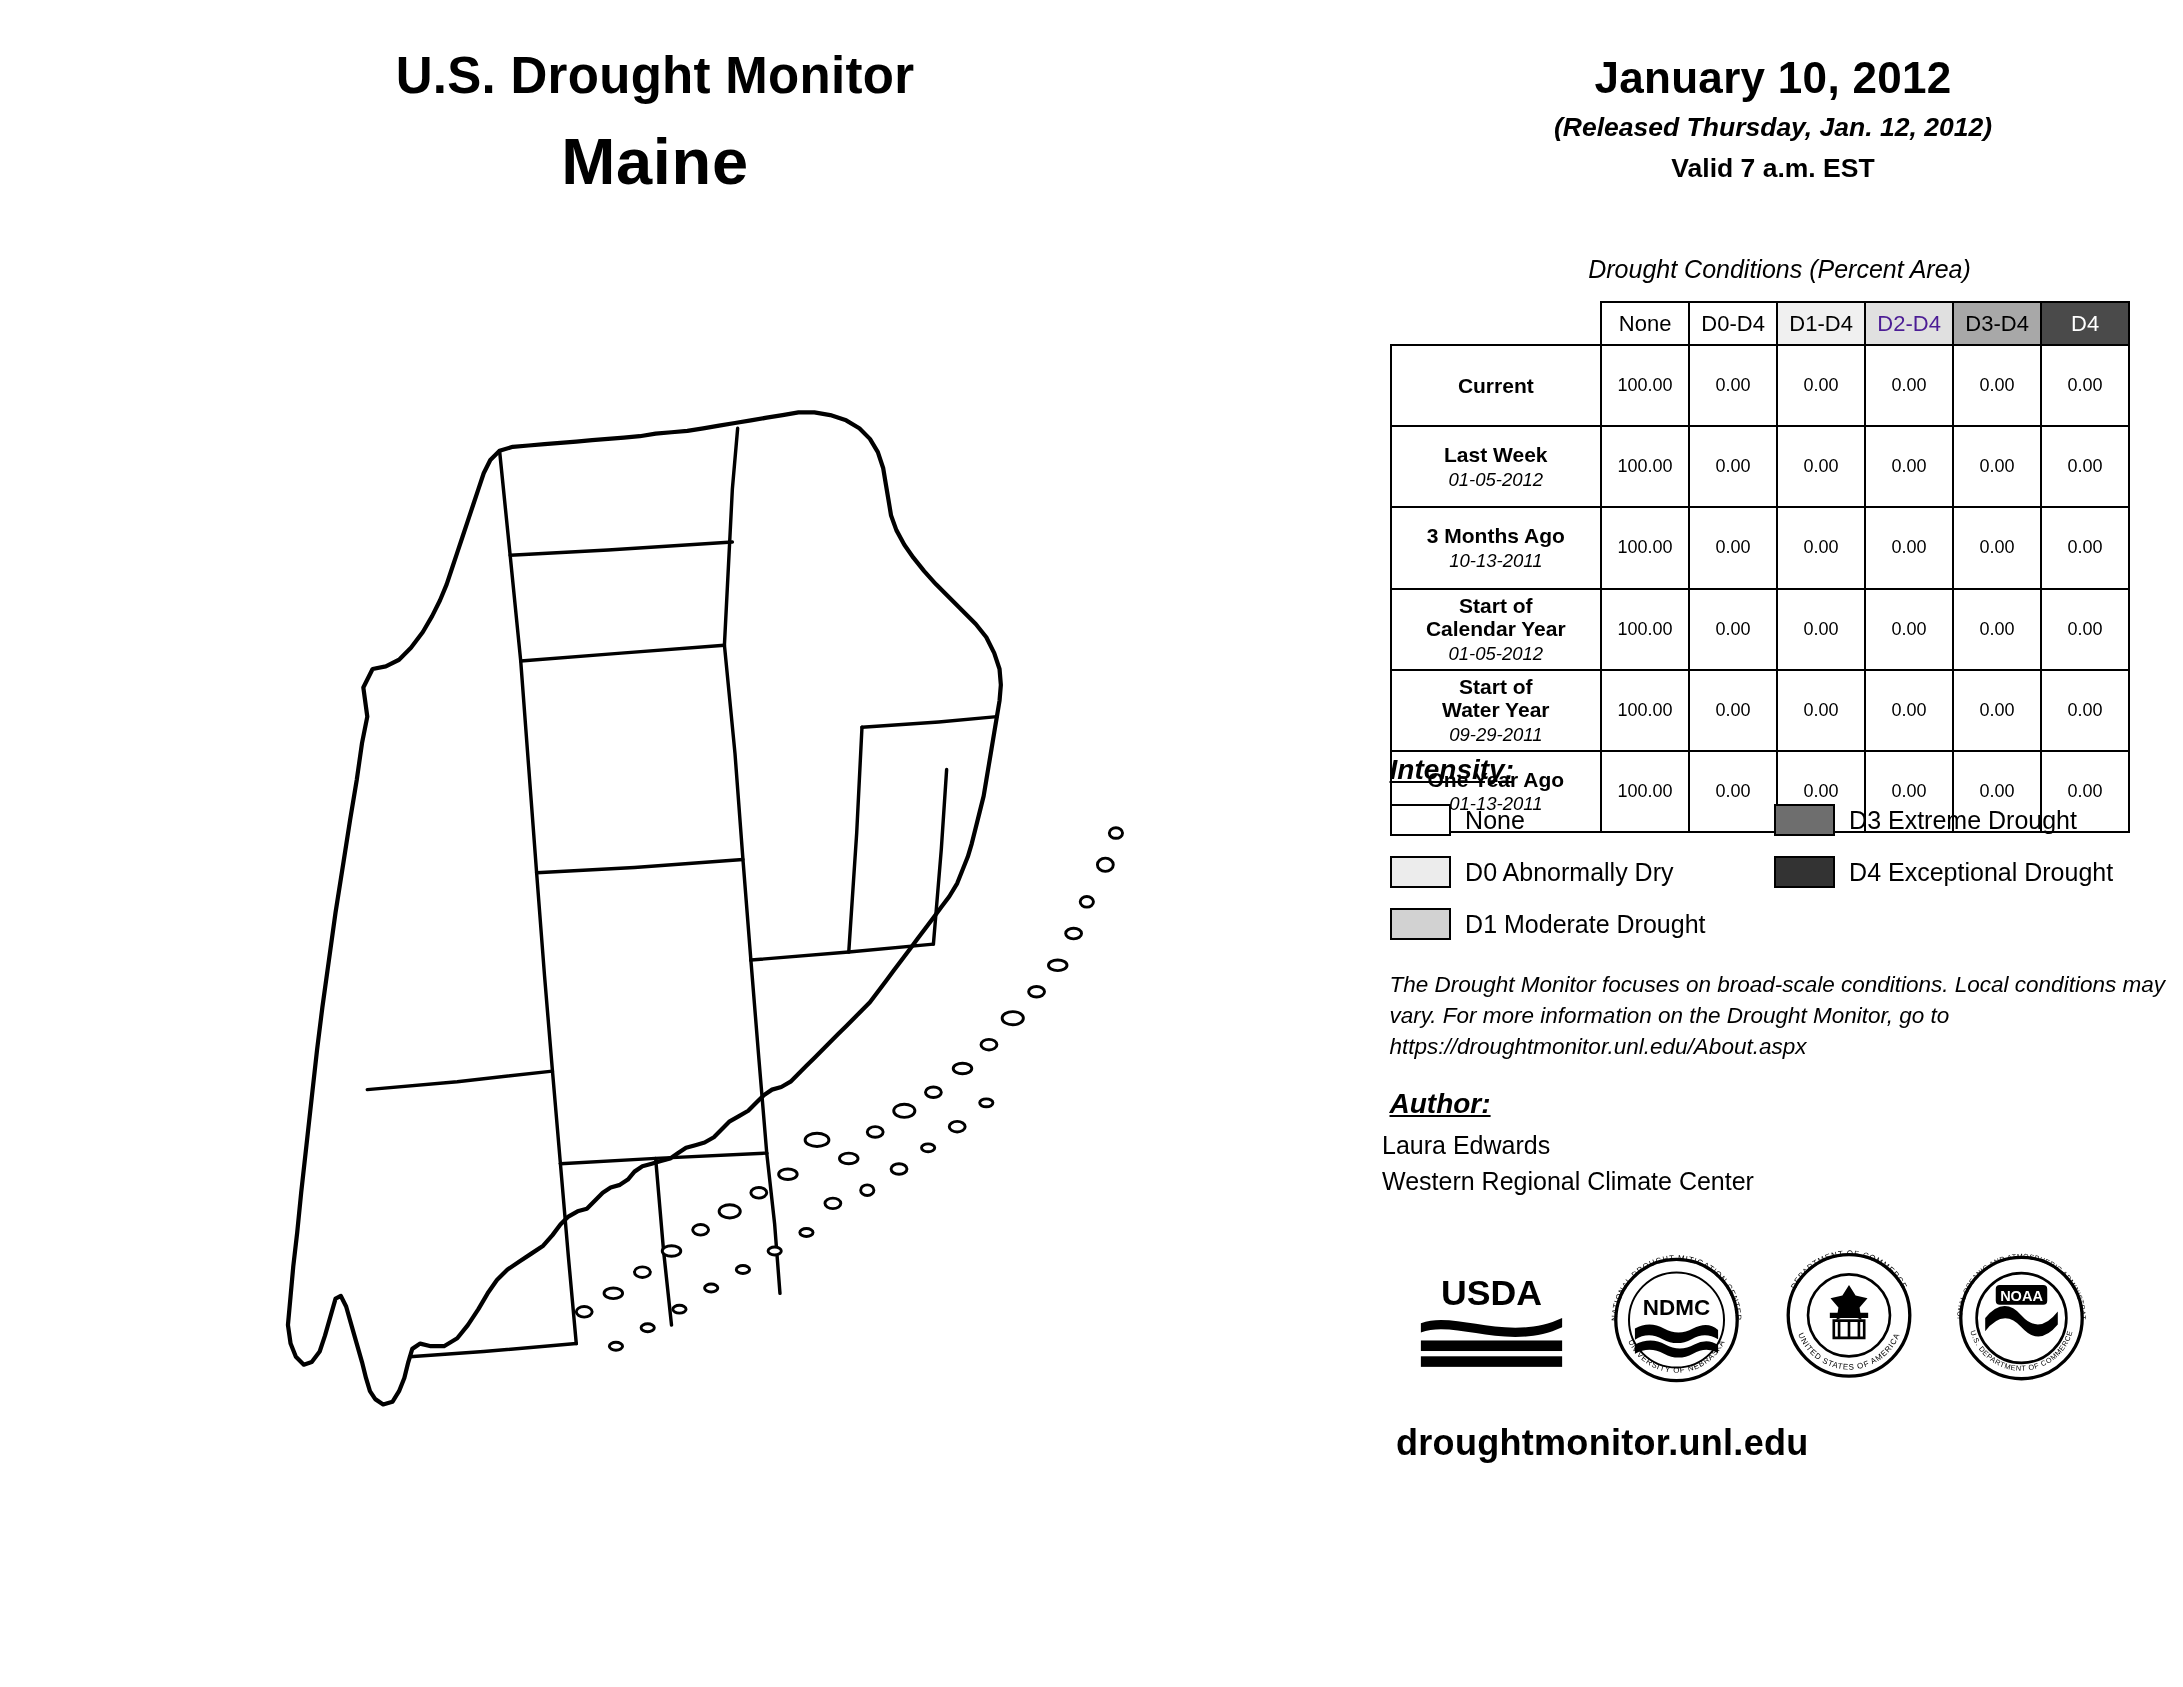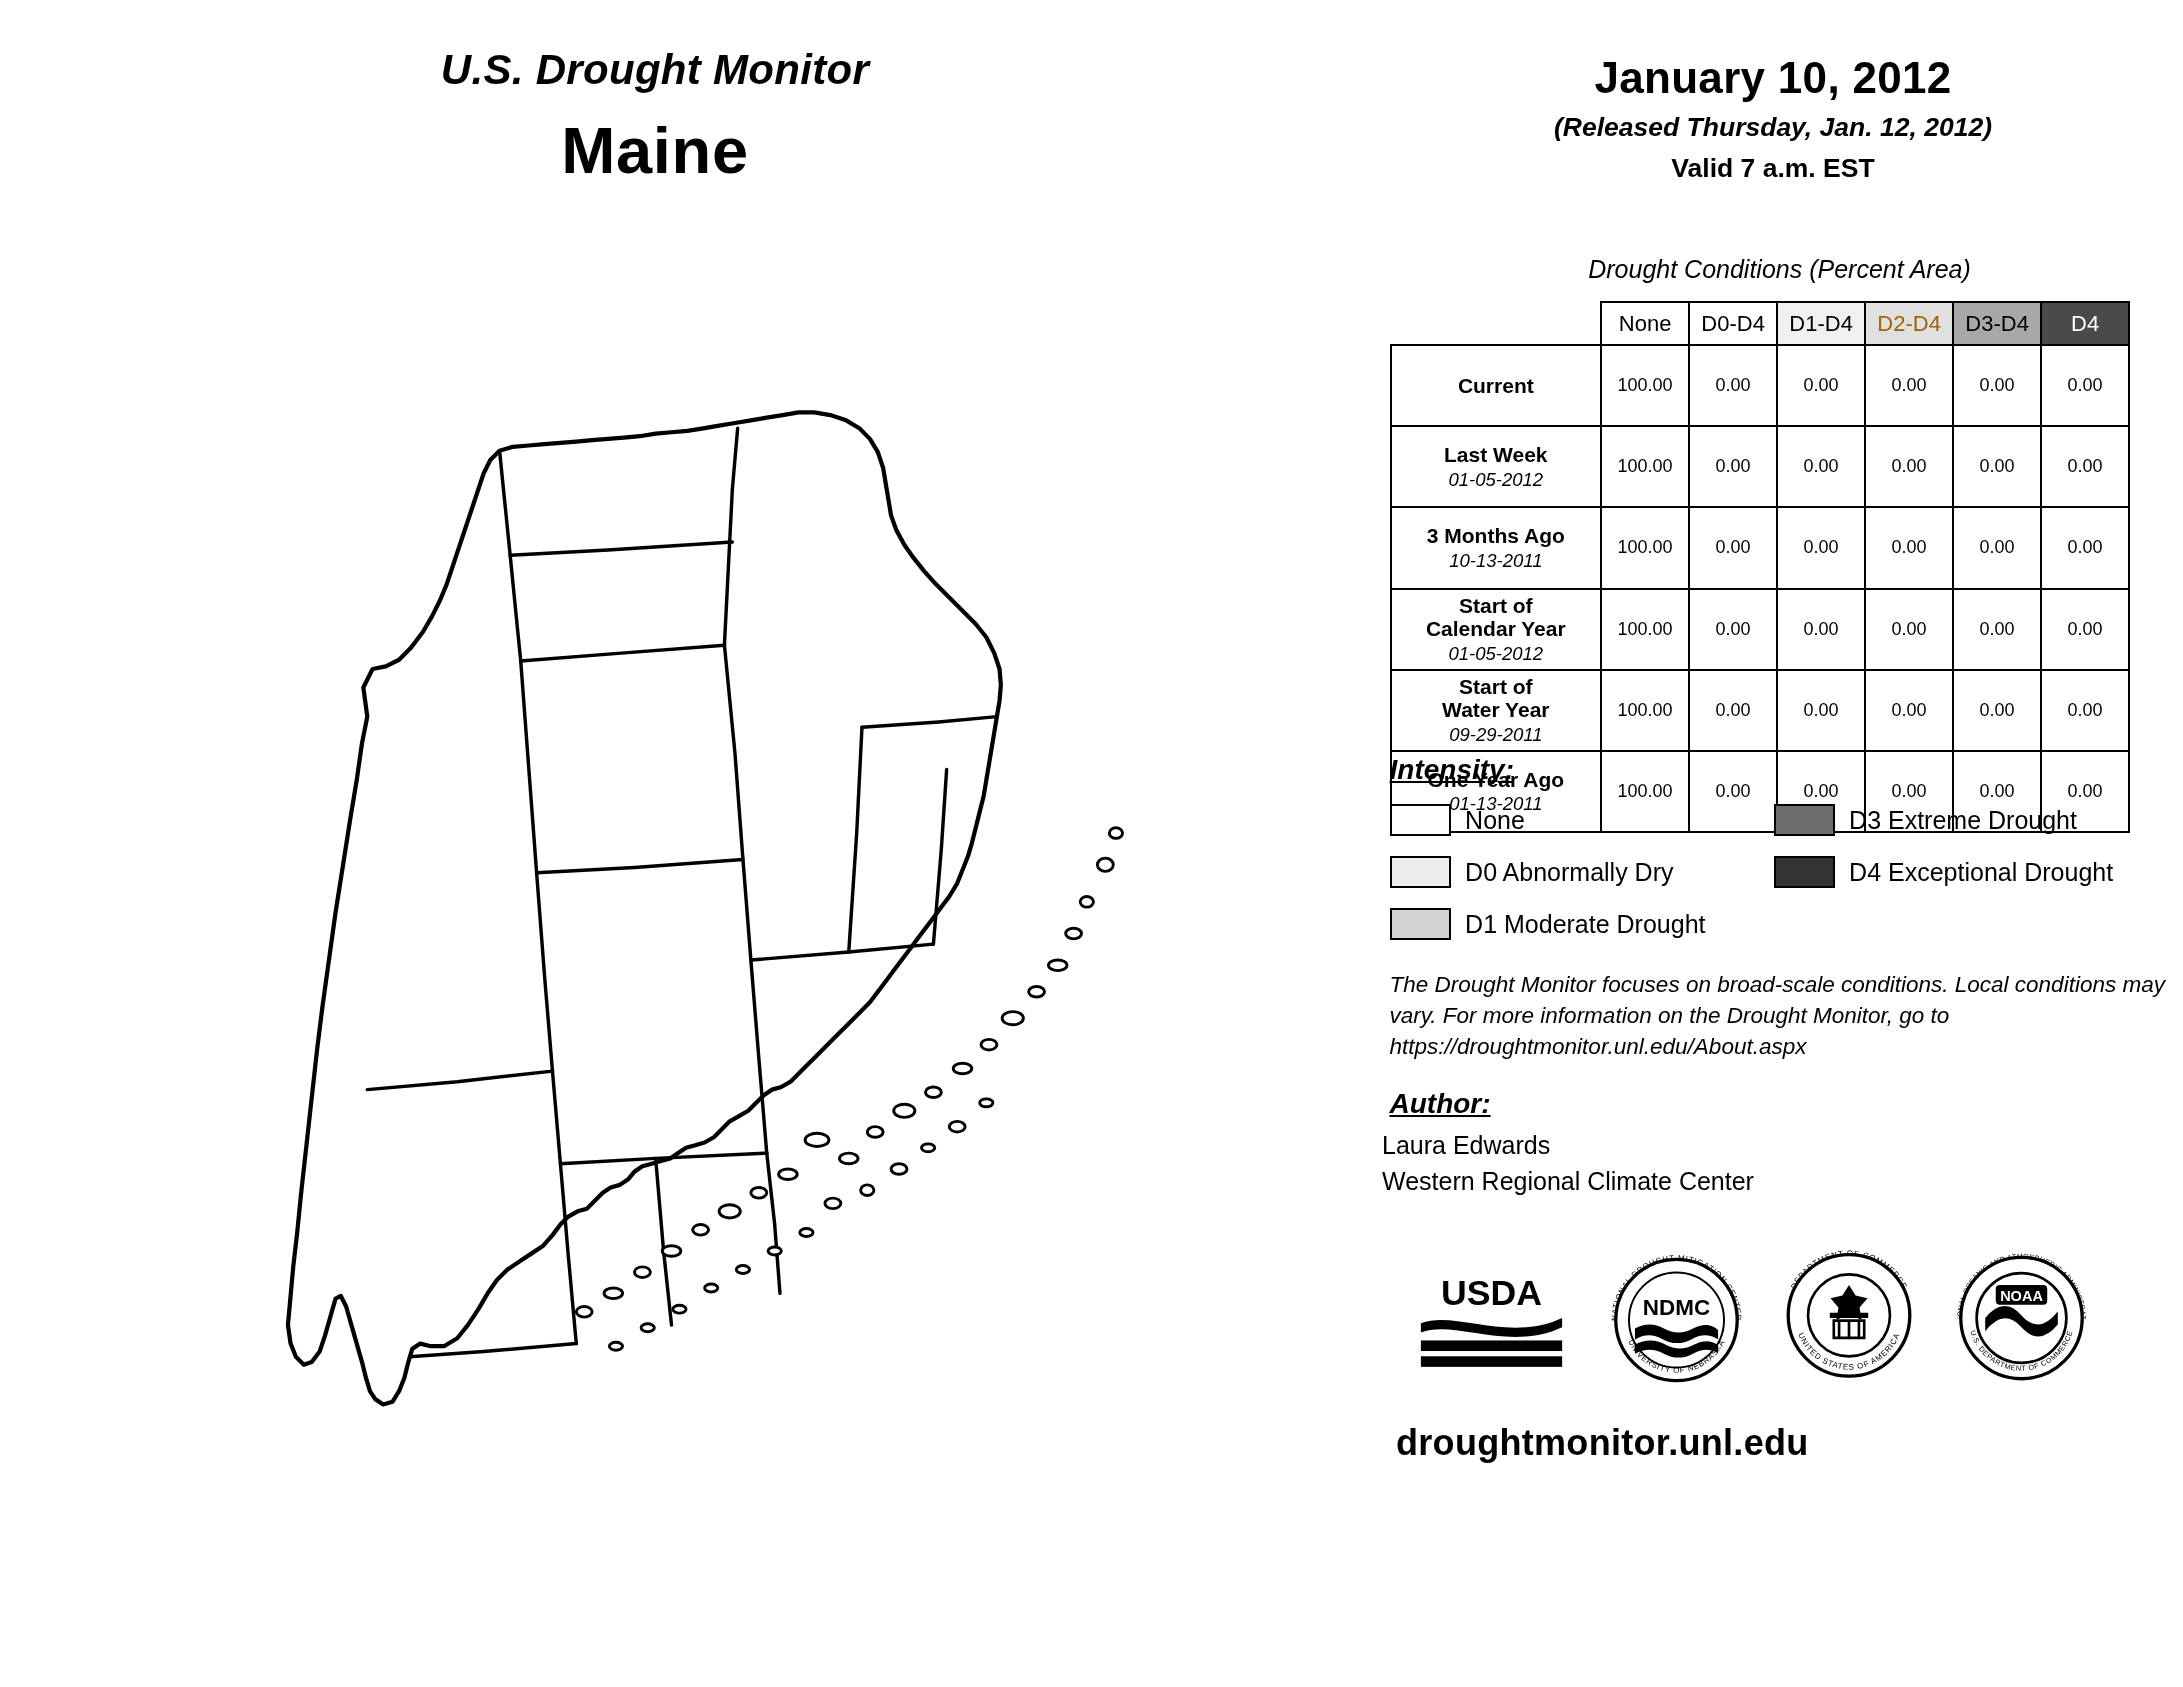--- a/index.html
+++ b/index.html
@@ -25,23 +25,22 @@
     height: 1687px;
   }
   #title-block {
     position: absolute;
     left: 238px;
     top: 46px;
     width: 834px;
     text-align: center;
   }
   #dm-title {
-    font-size: 42px;
-    font-weight: bold;
-    font-style: italic;
+    font-size: 51px;
+    font-weight: bold;
     letter-spacing: 0.3px;
     white-space: nowrap;
   }
   #state-title {
     font-size: 65px;
     font-weight: bold;
     margin-top: 19px;
     letter-spacing: 0.7px;
   }
   #map-wrap {
@@ -122,21 +121,21 @@
   .th-corner {
     border: none !important;
     width: 198px;
   }
   .col-head {
     width: 86px;
   }
   .ch-none  { background: #ffffff; color: #000; }
   .ch-d0    { background: #ffffff; color: #000; }
   .ch-d1    { background: #f0f0f0; color: #000; }
-  .ch-d2    { background: #e0e0e0; color: #a16207; }
+  .ch-d2    { background: #e0e0e0; color: #4c1d95; }
   .ch-d3    { background: #a8a8a8; color: #000; }
   .ch-d4    { background: #4a4a4a; color: #ffffff; }
 
   #drought-table tbody td.row-label {
     width: 198px;
     height: 74px;
     padding: 2.6px 5.3px;
     text-align: center;
   }
   .rl-main {

